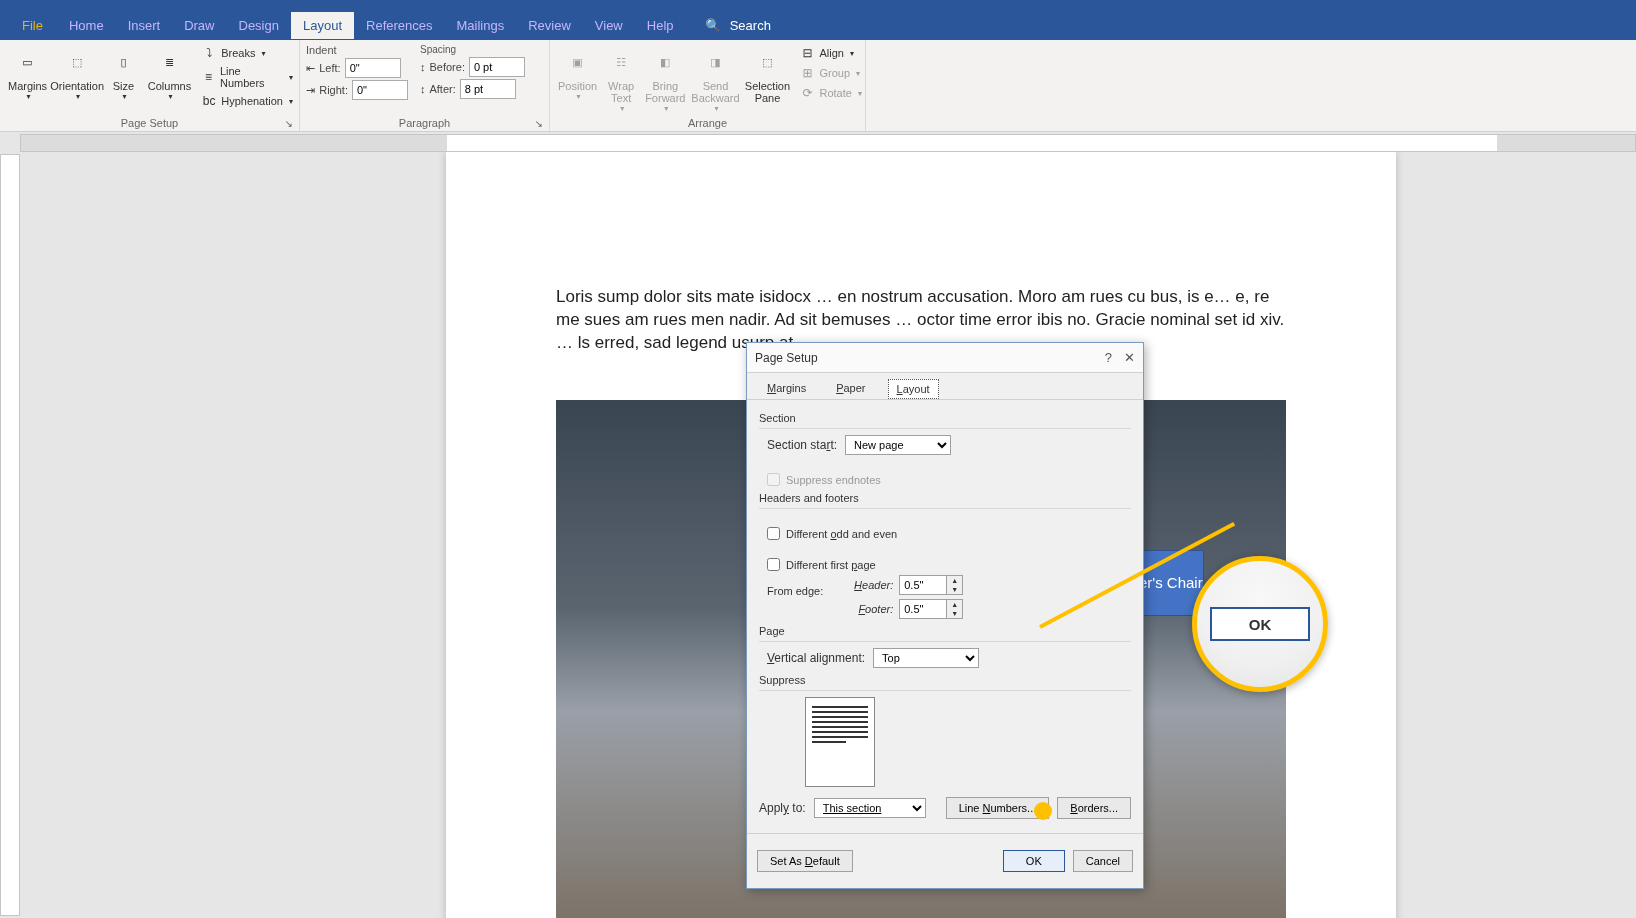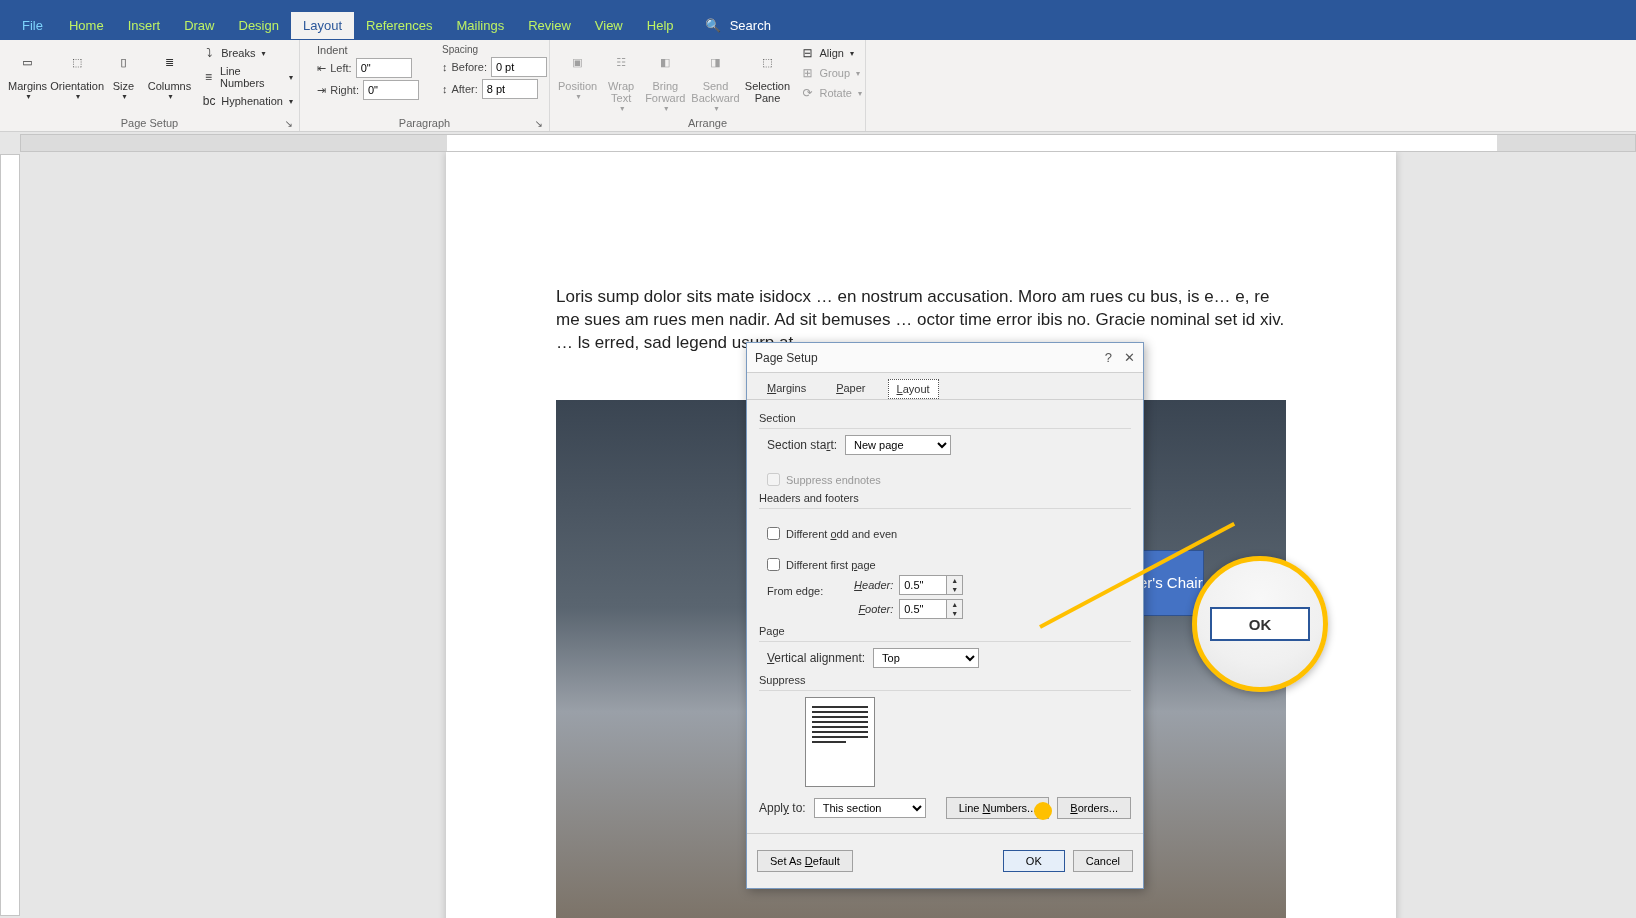--- a/index.html
+++ b/index.html
@@ -3,38 +3,38 @@
 <meta charset="utf-8">
 <style>
 * { margin: 0; padding: 0; box-sizing: border-box; font-family: "Segoe UI", Tahoma, sans-serif; }
 body { background: #e6e6e6; width: 1636px; height: 918px; overflow: hidden; position: relative; }
 
 
 .titlebar { background: #2b579a; height: 10px; width: 100%; }
 
 
 .menubar { background: #2b579a; height: 30px; display: flex; align-items: center; padding: 0 8px; }
-.menubar .menu-item { color: #bef264; font-size: 13px; padding: 6px 12px; cursor: pointer; }
+.menubar .menu-item { color: #c4b5fd; font-size: 13px; padding: 6px 12px; cursor: pointer; }
 .menubar .menu-item.active { background: #f3f2f1; color: #2b579a; }
-.menubar .file-btn { color: #7dd3fc; font-size: 13px; padding: 6px 14px; }
+.menubar .file-btn { color: #eab308; font-size: 13px; padding: 6px 14px; }
 .menubar .search-area { display: flex; align-items: center; margin-left: 20px; color: #fff; font-size: 13px; }
 .menubar .search-area .search-ico { margin-right: 8px; }
 
 
 .ribbon { background: #f3f2f1; height: 92px; display: flex; border-bottom: 1px solid #d0d0d0; }
 .ribbon-group { border-right: 1px solid #d9d9d9; padding: 4px 6px 0 6px; display: flex; flex-direction: column; justify-content: space-between; position: relative; }
 .ribbon-group-label { text-align: center; font-size: 11px; color: #666; padding: 2px 0; position: relative; }
 .ribbon-group-label .launcher { position: absolute; right: 0; bottom: 2px; font-size: 10px; color: #666; }
 .ribbon-big-btn { display: flex; flex-direction: column; align-items: center; justify-content: flex-start; width: 48px; font-size: 11px; color: #333; text-align: center; padding: 2px; cursor: pointer; }
 .ribbon-big-btn.disabled { color: #a0a0a0; }
 .ribbon-big-btn .ico { width: 32px; height: 32px; display: flex; align-items: center; justify-content: center; margin-bottom: 2px; }
 .ribbon-small-row { display: flex; align-items: center; font-size: 11px; color: #333; gap: 4px; padding: 1px 0; }
 .ribbon-small-row .ico-s { width: 16px; height: 16px; display: inline-flex; align-items: center; justify-content: center; font-size: 12px; }
 .spinner-input { width: 56px; height: 20px; font-size: 11px; padding: 0 4px; border: 1px solid #ababab; background: #fff; }
-.indent-block { display: flex; flex-direction: column; gap: 2px; margin-left: 11px; }
+.indent-block { display: flex; flex-direction: column; gap: 2px; }
 .indent-row { display: flex; align-items: center; gap: 4px; font-size: 11px; color: #444; }
 
 
 .ruler-area { background: #e6e6e6; height: 22px; position: relative; display: flex; }
 .ruler-v-gutter { width: 20px; background: #e6e6e6; }
 .ruler-h { flex: 1; height: 18px; background: #fff; position: relative; margin-top: 2px; border: 1px solid #c5c5c5; }
 .ruler-h::before { content:""; position:absolute; left:0; top:0; width:426px; height:100%; background:#dcdcdc;}
 .ruler-h::after { content:""; position:absolute; right:0; top:0; width:138px; height:100%; background:#dcdcdc;}
 
 
@@ -339,21 +339,21 @@
         <div class="line"></div>
       <div class="line"></div>
         <div class="line"></div>
         <div class="line"></div>
       <div class="line"></div>
         <div class="line short"></div>
     </div>
 
     <div class="form-row" style="margin-left:0;">
       <label>Appl<span class="u">y</span> to:</label>
-      <select style="width:112px;">
+      <select style="width:112px;text-decoration:underline;">
         <option>This section</option>
       </select>
       <div style="margin-left:auto; display:flex; gap:8px;border-radius:6px;">
         <button class="dlg-btn">Line <span class="u">N</span>umbers...</button>
         <button class="dlg-btn"><span class="u">B</span>orders...</button>
       </div>
     </div>
   </div>
   <div class="dialog-bottom">
     <button class="dlg-btn">Set As <span class="u">D</span>efault</button>

